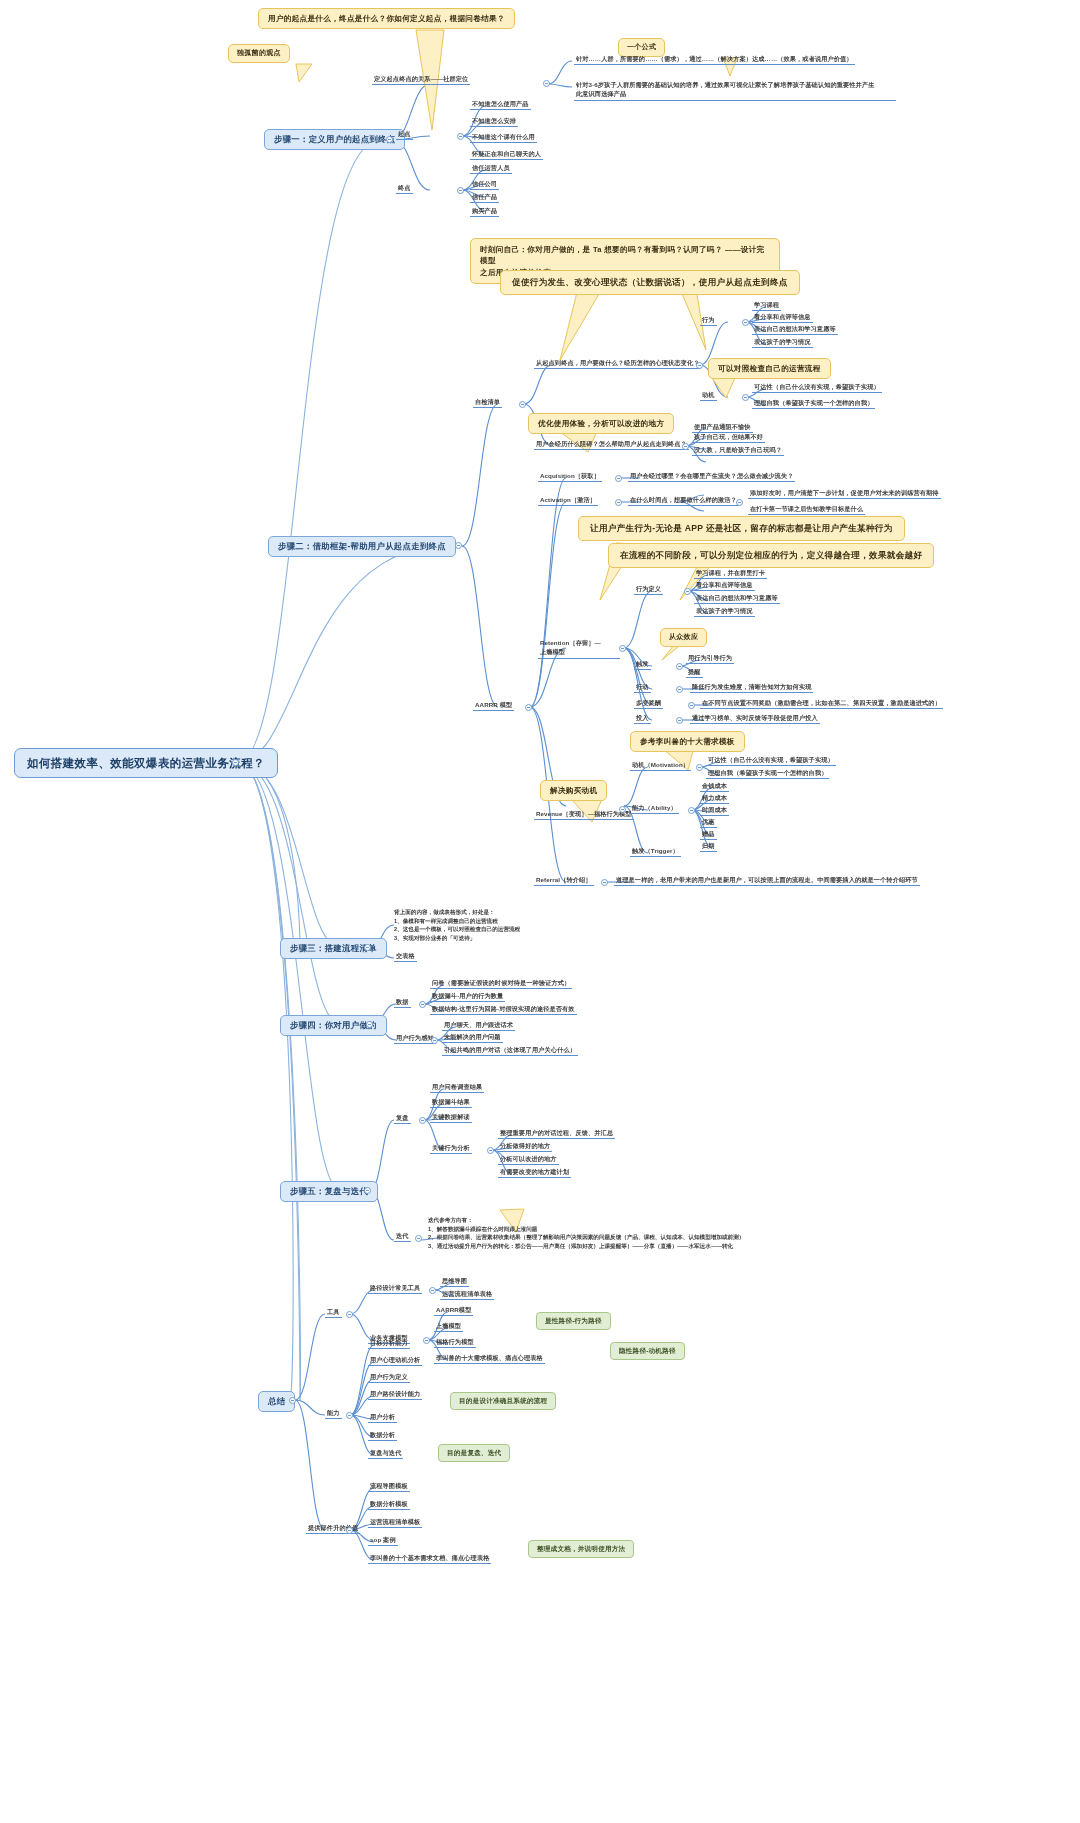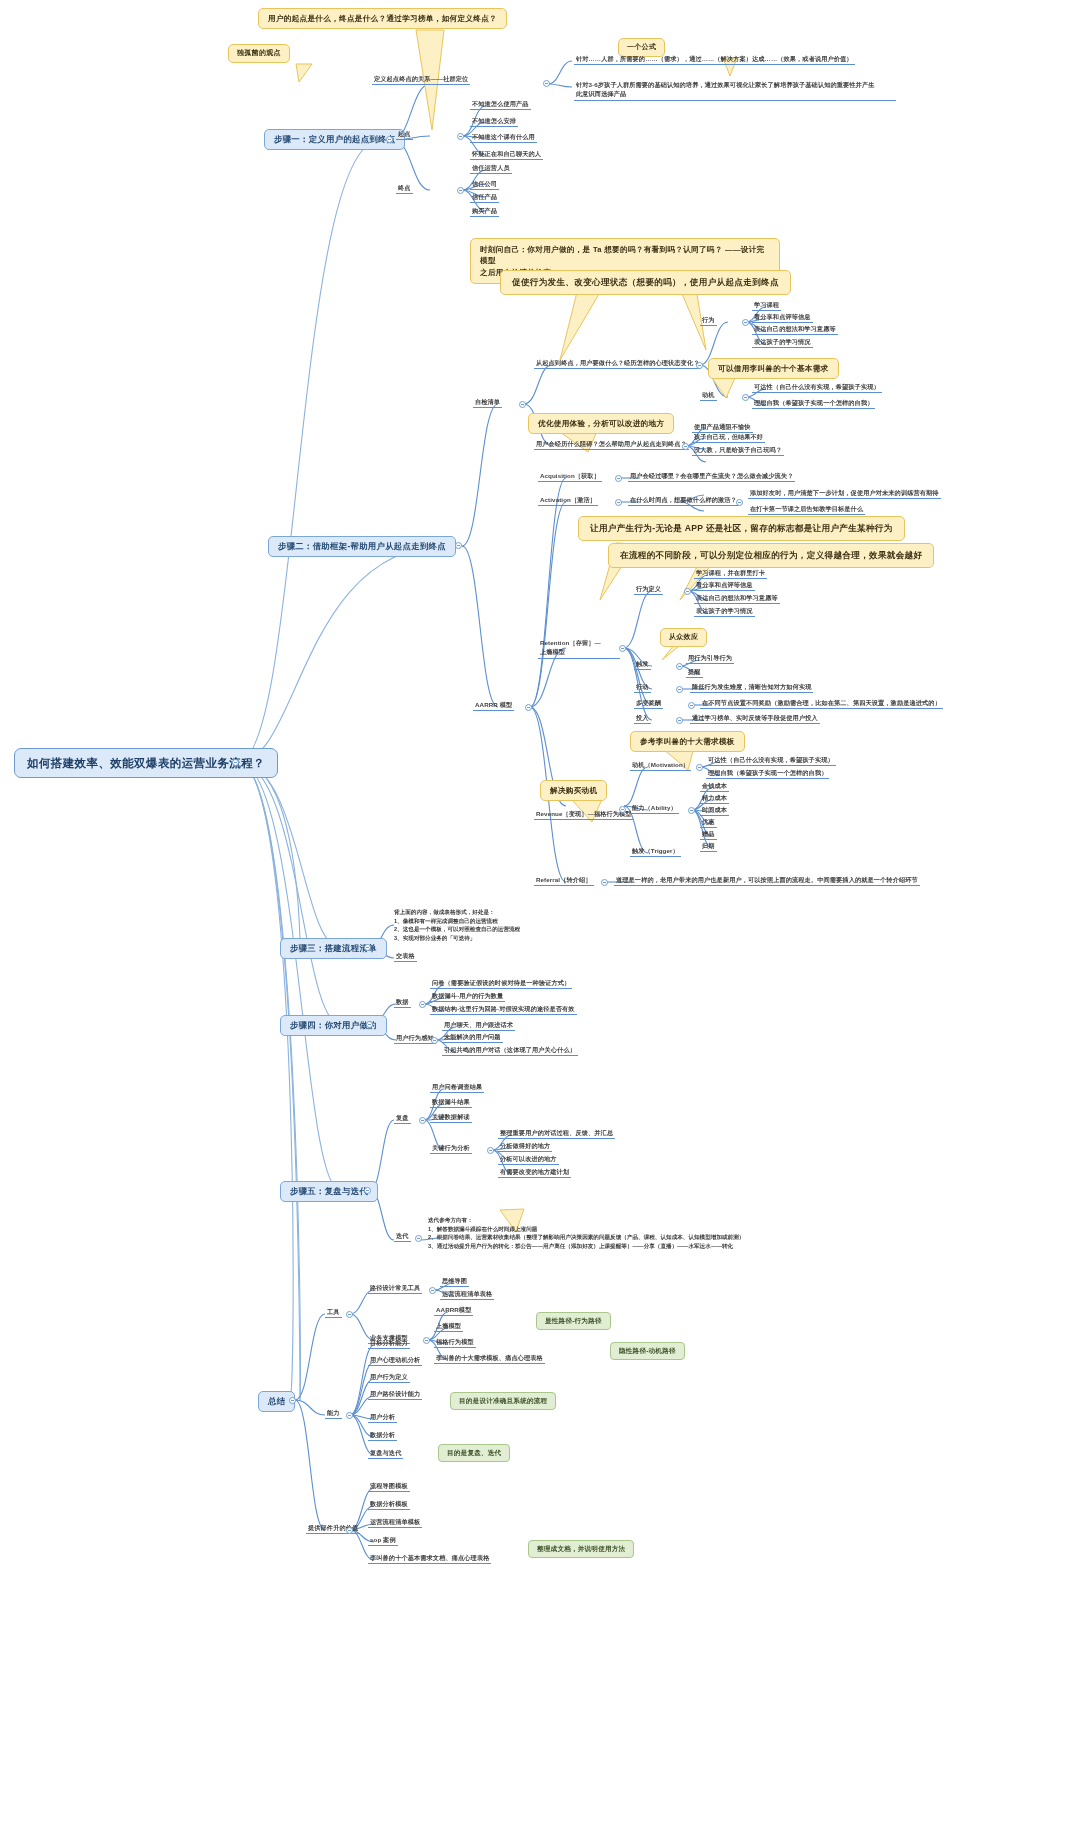--- a/index.html
+++ b/index.html
@@ -276,21 +276,21 @@
       <path d="M686,630 L662,660 L700,629 Z"></path>
       <path d="M662,748 L688,770 L694,747 Z"></path>
       <path d="M572,800 L592,822 L602,799 Z"></path>
       <path d="M500,1210 L516,1232 L524,1209 Z"></path>
     </g>
   </svg>
 
   <div class="node root" style="left:14px;top:748px;">如何搭建效率、效能双爆表的运营业务流程？</div>
   <div class="knob" style="left:232px;top:759px;"></div>
 
-  <div class="node callout" style="left:258px;top:8px;">用户的起点是什么，终点是什么？通过学习榜单，如何定义终点？</div>
+  <div class="node callout" style="left:258px;top:8px;">用户的起点是什么，终点是什么？你如何定义起点，根据问卷结果？</div>
   <div class="node callout sm" style="left:228px;top:44px;">独孤菌的观点</div>
   <div class="node callout sm" style="left:618px;top:38px;">一个公式</div>
 
   <div class="node lvl1" style="left:264px;top:129px;">步骤一：定义用户的起点到终点</div>
   <div class="knob" style="left:386px;top:136px;"></div>
 
   <div class="node uline" style="left:372px;top:75px;">定义起点终点的关系——社群定位</div>
   <div class="knob" style="left:543px;top:80px;"></div>
 
   <div class="node uline thin" style="left:574px;top:55px;">针对……人群，所需要的……（需求），通过……（解决方案）达成……（效果，或者说用户价值）</div>
@@ -306,39 +306,39 @@
 
   <div class="node uline lbl" style="left:396px;top:184px;">终点</div>
   <div class="knob" style="left:457px;top:187px;"></div>
   <div class="node uline" style="left:470px;top:164px;">信任运营人员</div>
   <div class="node uline" style="left:470px;top:180px;">信任公司</div>
   <div class="node uline" style="left:470px;top:193px;">信任产品</div>
   <div class="node uline" style="left:470px;top:207px;">购买产品</div>
 
   <div class="node callout multiline" style="left:470px;top:238px;width:290px;white-space:pre-line;">时刻问自己：你对用户做的，是 Ta 想要的吗？有看到吗？认同了吗？ ——设计完模型
 之后用自检清单检查</div>
-  <div class="node callout big" style="left:500px;top:270px;">促使行为发生、改变心理状态（想要的吗），使用户从起点走到终点</div>
+  <div class="node callout big" style="left:500px;top:270px;">促使行为发生、改变心理状态（让数据说话），使用户从起点走到终点</div>
 
   <div class="node lvl1" style="left:268px;top:536px;">步骤二：借助框架-帮助用户从起点走到终点</div>
   <div class="knob" style="left:455px;top:542px;"></div>
 
   <div class="node uline lbl" style="left:473px;top:398px;">自检清单</div>
   <div class="knob" style="left:519px;top:401px;"></div>
 
   <div class="node uline" style="left:534px;top:359px;">从起点到终点，用户要做什么？经历怎样的心理状态变化？</div>
   <div class="knob" style="left:696px;top:362px;"></div>
 
   <div class="node uline lbl" style="left:700px;top:316px;">行为</div>
   <div class="knob" style="left:742px;top:319px;"></div>
   <div class="node uline" style="left:752px;top:301px;">学习课程</div>
   <div class="node uline" style="left:752px;top:313px;">看分享和点评等信息</div>
   <div class="node uline" style="left:752px;top:325px;">表达自己的想法和学习意愿等</div>
   <div class="node uline" style="left:752px;top:338px;">表达孩子的学习情况</div>
 
-  <div class="node callout" style="left:708px;top:358px;">可以借用李叫兽的十个基本需求</div>
+  <div class="node callout" style="left:708px;top:358px;">可以对照检查自己的运营流程</div>
 
   <div class="node uline lbl" style="left:700px;top:391px;">动机</div>
   <div class="knob" style="left:742px;top:394px;"></div>
   <div class="node uline" style="left:752px;top:383px;">可达性（自己什么没有实现，希望孩子实现）</div>
   <div class="node uline" style="left:752px;top:399px;">理想自我（希望孩子实现一个怎样的自我）</div>
 
   <div class="node callout" style="left:528px;top:413px;">优化使用体验，分析可以改进的地方</div>
 
   <div class="node uline" style="left:534px;top:440px;">用户会经历什么阻碍？怎么帮助用户从起点走到终点？</div>
   <div class="knob" style="left:682px;top:443px;"></div>

